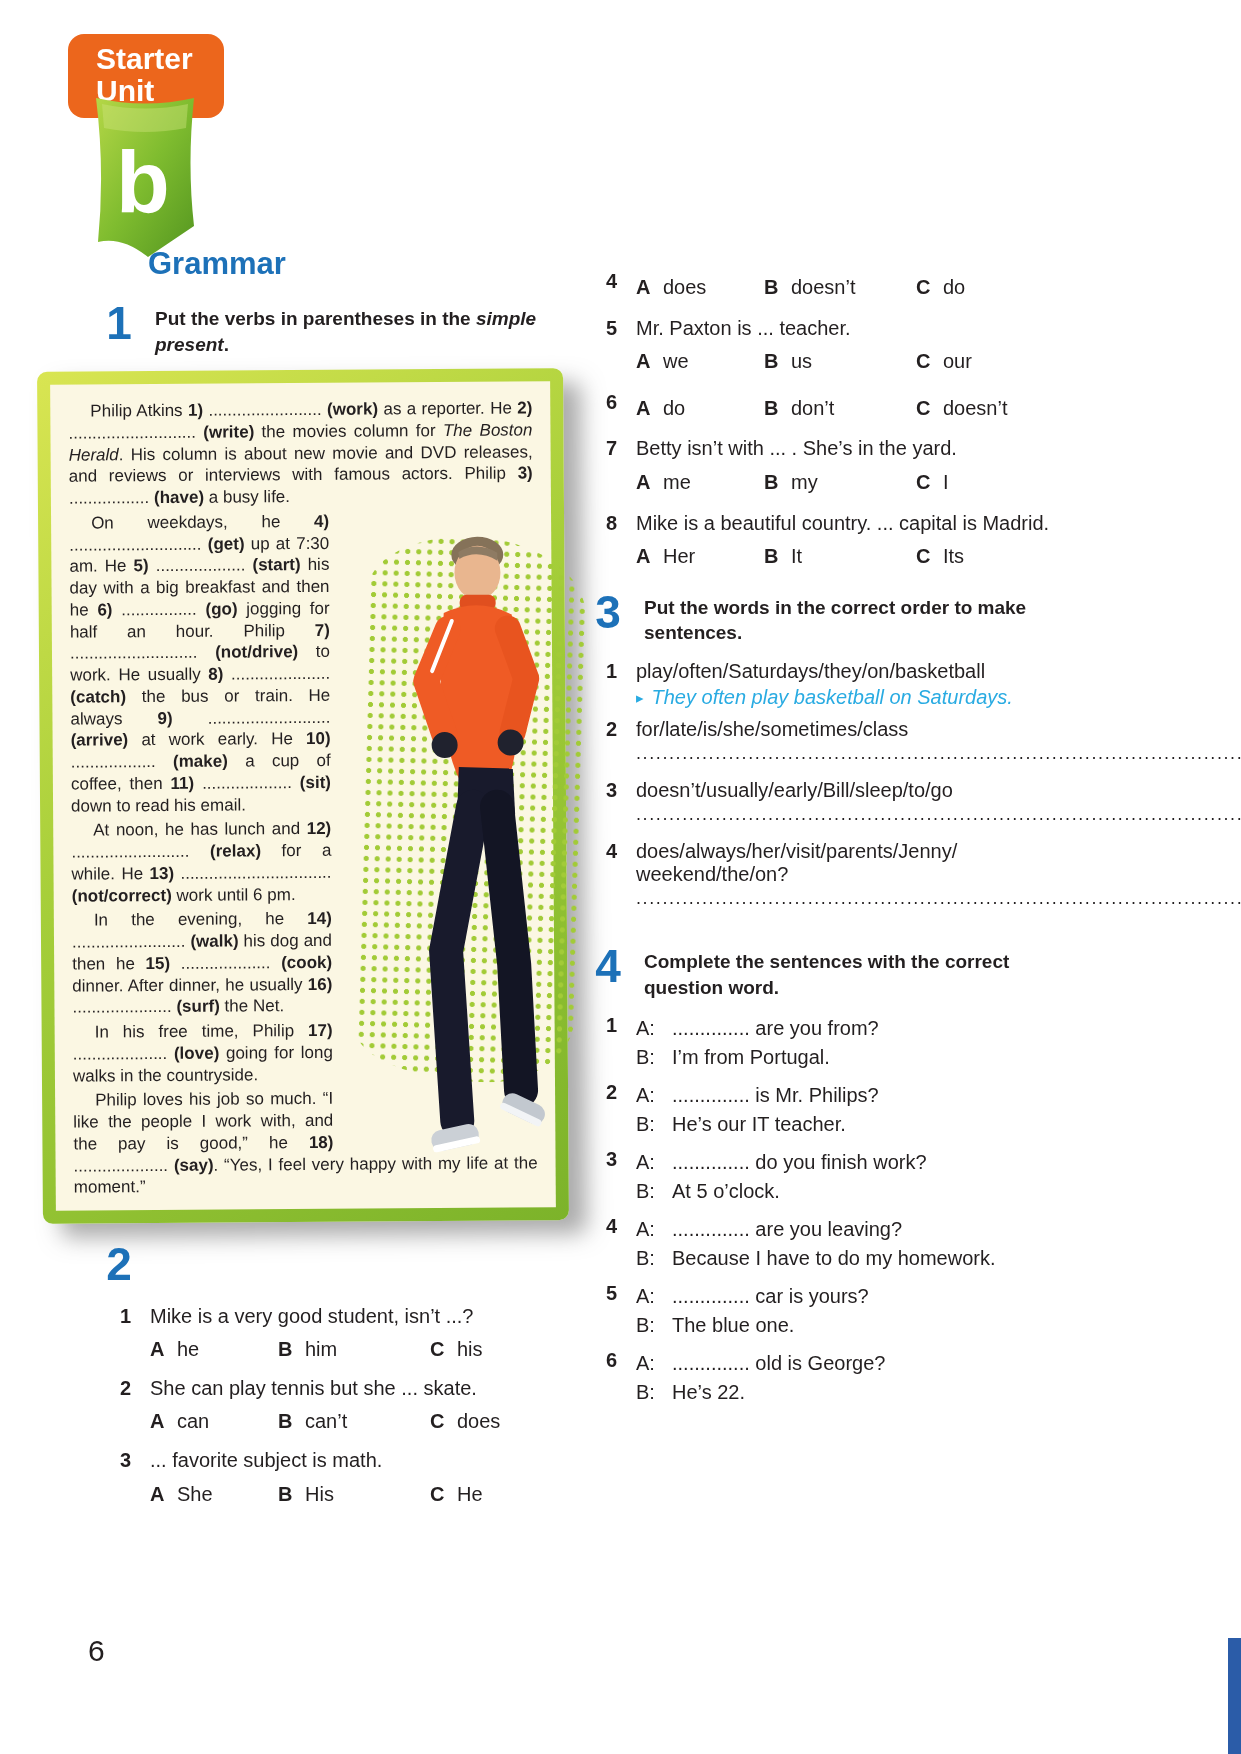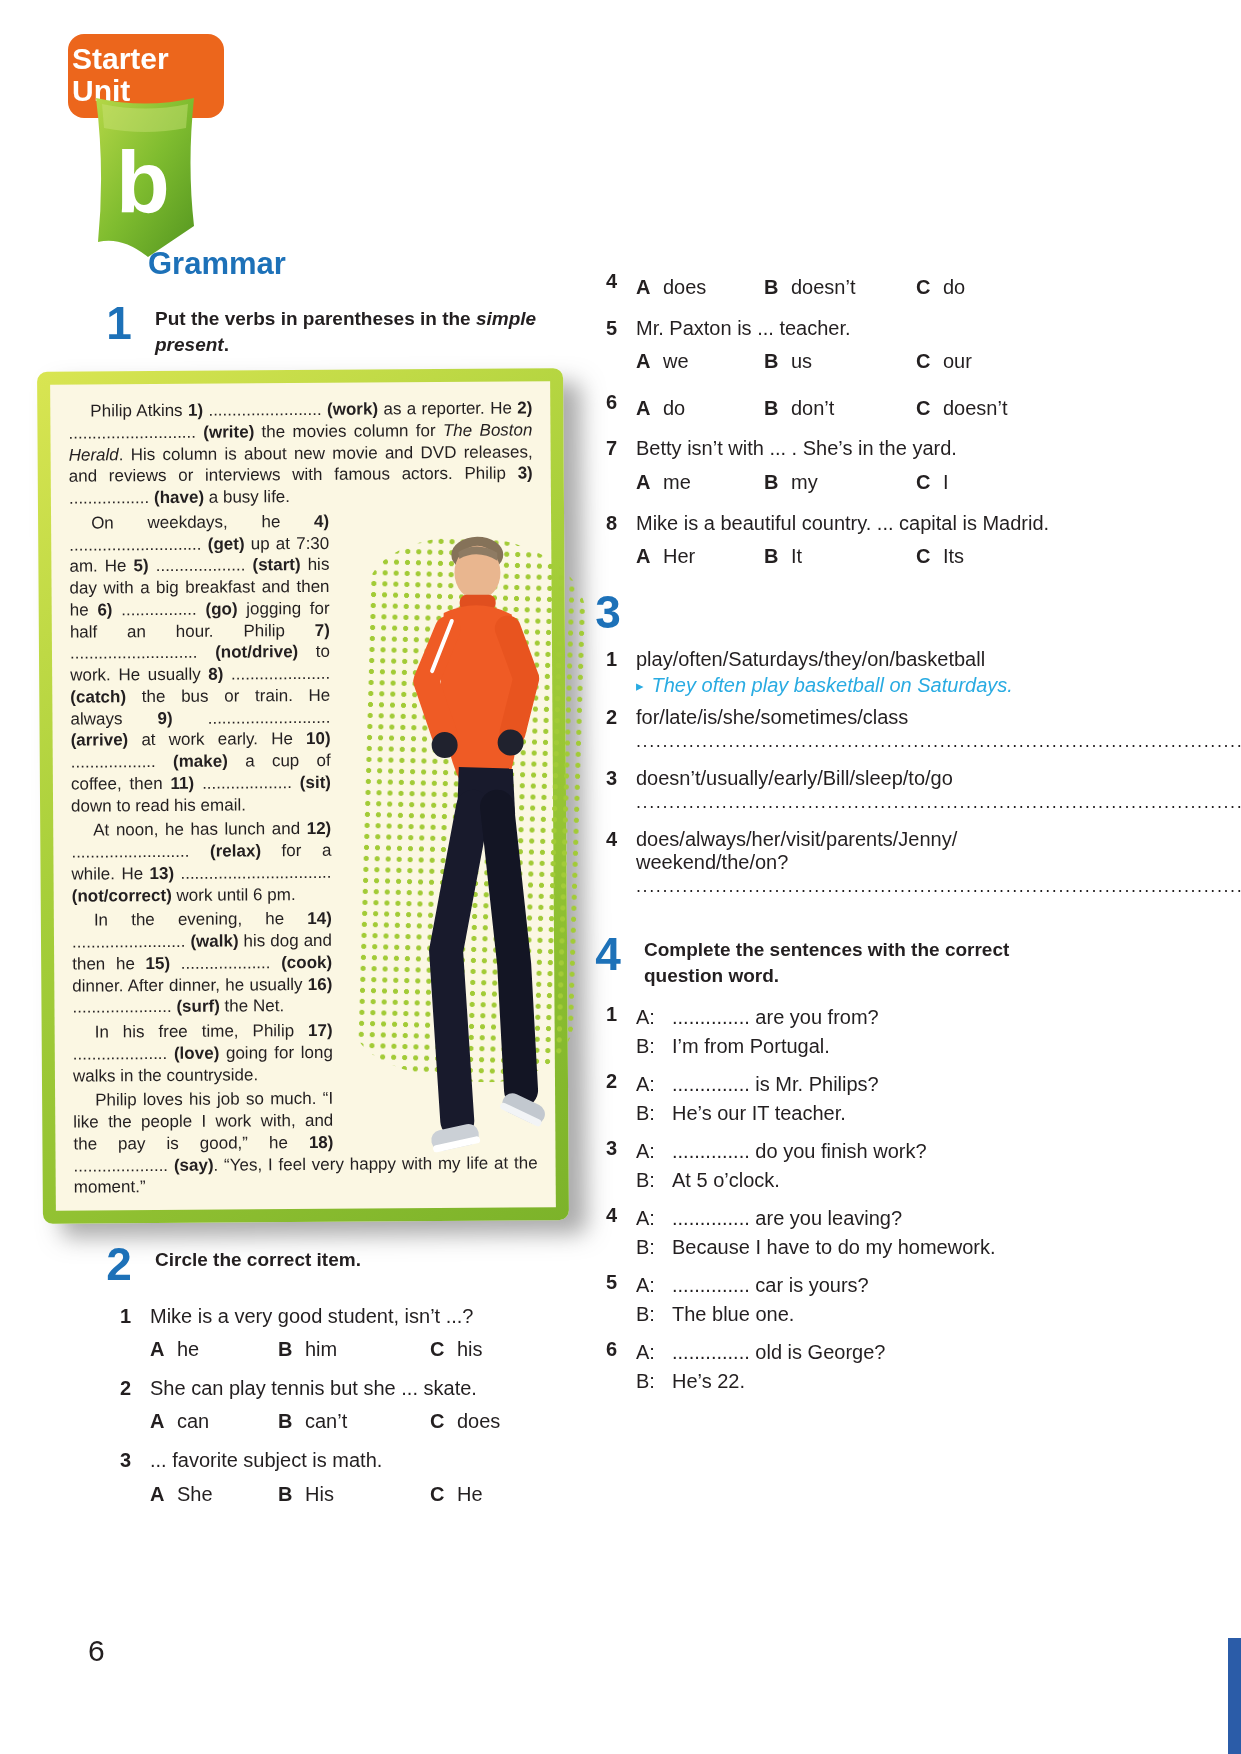--- a/index.html
+++ b/index.html
@@ -3,21 +3,21 @@
 <meta charset="utf-8">
 <style>
   *{margin:0;padding:0;box-sizing:border-box}
   html,body{background:#fff}
   body{width:1241px;height:1754px;position:relative;font-family:"Liberation Sans",sans-serif;color:#231F20;overflow:hidden}
   .b{font-weight:bold}
   .i{font-style:italic}
 
   
   .badge{position:absolute;left:68px;top:34px;width:170px;height:195px}
-  .badge-rect{position:absolute;left:0;top:0;width:156px;height:84px;background:#EC661C;border-radius:16px;color:#fff;font-weight:bold;font-size:30px;line-height:1.08;padding:9px 0 0 4px}
+  .badge-rect{position:absolute;left:0;top:0;width:156px;height:84px;background:#EC661C;border-radius:16px;color:#fff;font-weight:bold;font-size:30px;line-height:1.08;padding:9px 0 0 28px}
   .badge-tag{position:absolute;left:22px;top:60px;width:110px;height:168px}
 
   
   .grammar-heading{position:absolute;left:148px;top:246px;font-size:31px;font-weight:bold;color:#1D71B8}
   .ex-head{display:flex;gap:20px}
   .ex-num{width:32px;flex:none;font-size:46px;font-weight:bold;color:#1D71B8;line-height:.95;text-align:center}
   .ex-title{font-weight:bold;font-size:19px;line-height:1.35;padding-top:4px}
 
   .ex1-head{position:absolute;left:103px;top:302px;width:440px}
 
@@ -137,21 +137,20 @@
       <g transform="rotate(26 160 590)">
         <rect x="138" y="580" width="45" height="20" rx="10" fill="#C2C8CF"></rect>
         <rect x="138" y="593" width="45" height="7" rx="3.5" fill="#F2F4F6"></rect>
       </g>
     </svg>
   </div>
 
   <div class="left-ex2">
     <div class="ex-head">
       <div class="ex-num">2</div>
-      <div class="ex-title">Circle the correct item.</div>
     </div>
 
     <div class="qitem">
       <div class="qnum">1</div>
       <div class="qbody">
         <div class="qtext">Mike is a very good student, isn’t ...?</div>
         <div class="opts">
           <div class="opt opt-a">
               <span class="opt-letter">A</span>
               <span>he</span>
@@ -311,20 +310,21 @@
           <div class="opt opt-c">
               <span class="opt-letter">C</span>
               <span>Its</span>
             </div>
         </div>
       </div>
     </div>
 
     <div class="ex-head rc-exhead">
       <div class="ex-num">3</div>
+      <div class="ex-title">Put the words in the correct order to make sentences.</div>
     </div>
 
     <div class="s-item">
       <div class="qnum">1</div>
       <div class="qbody">
         <div>play/often/Saturdays/they/on/basketball</div>
         <div class="answer-line">
           <span class="answer-arrow">▸</span>
           <span>They often play basketball on Saturdays.</span>
         </div>

